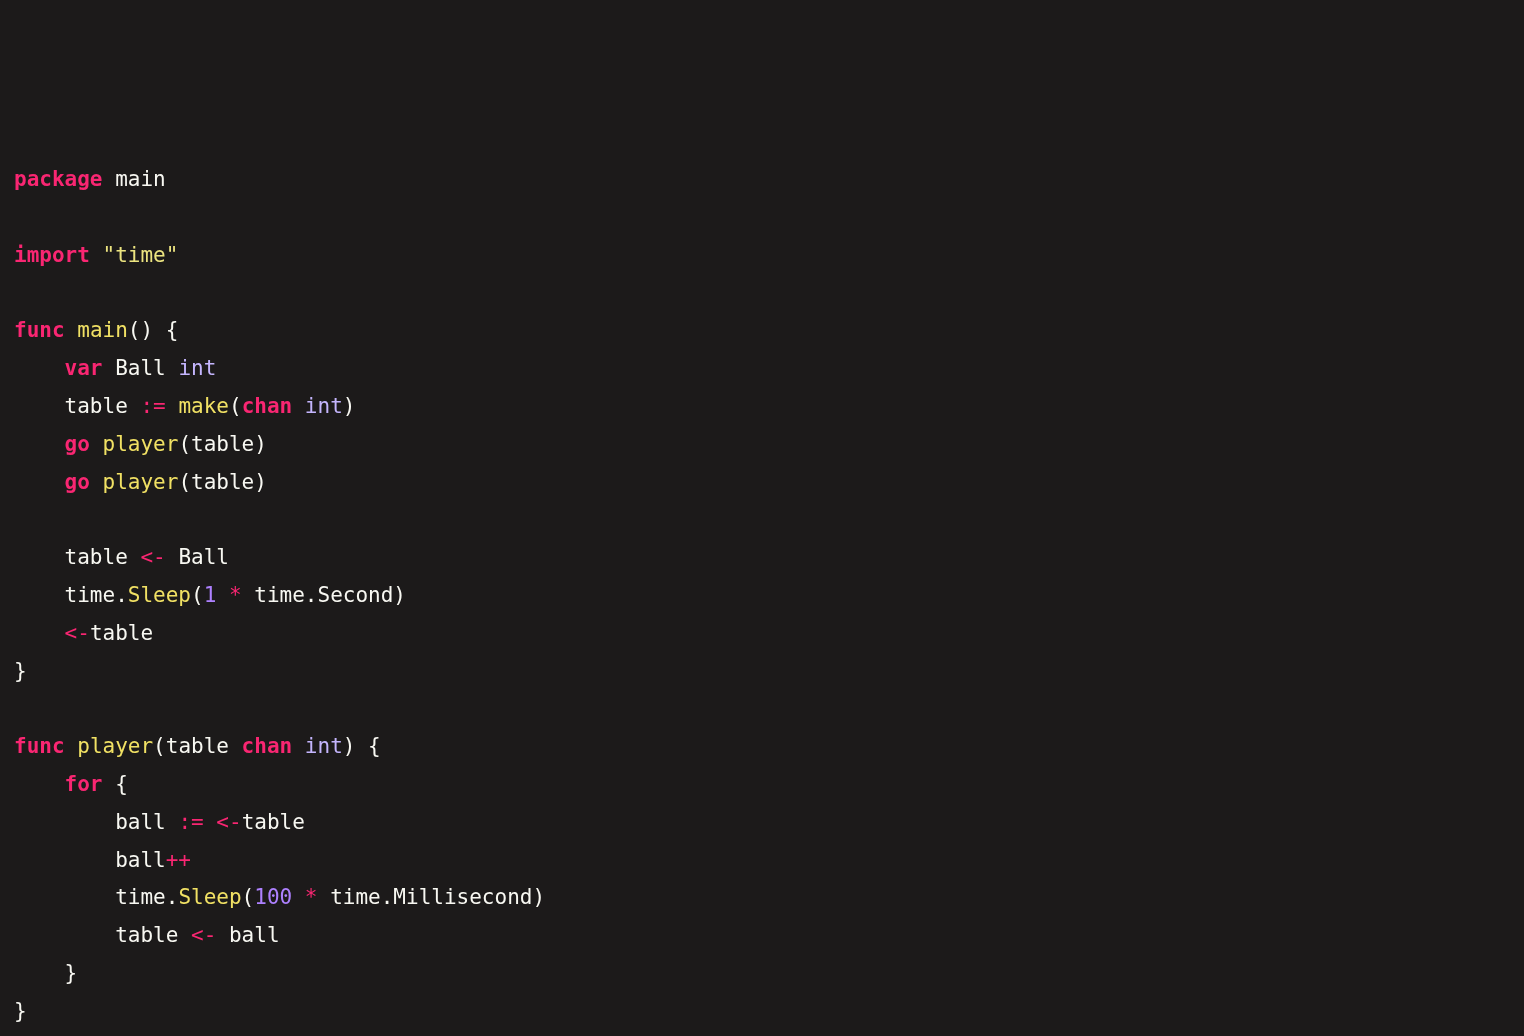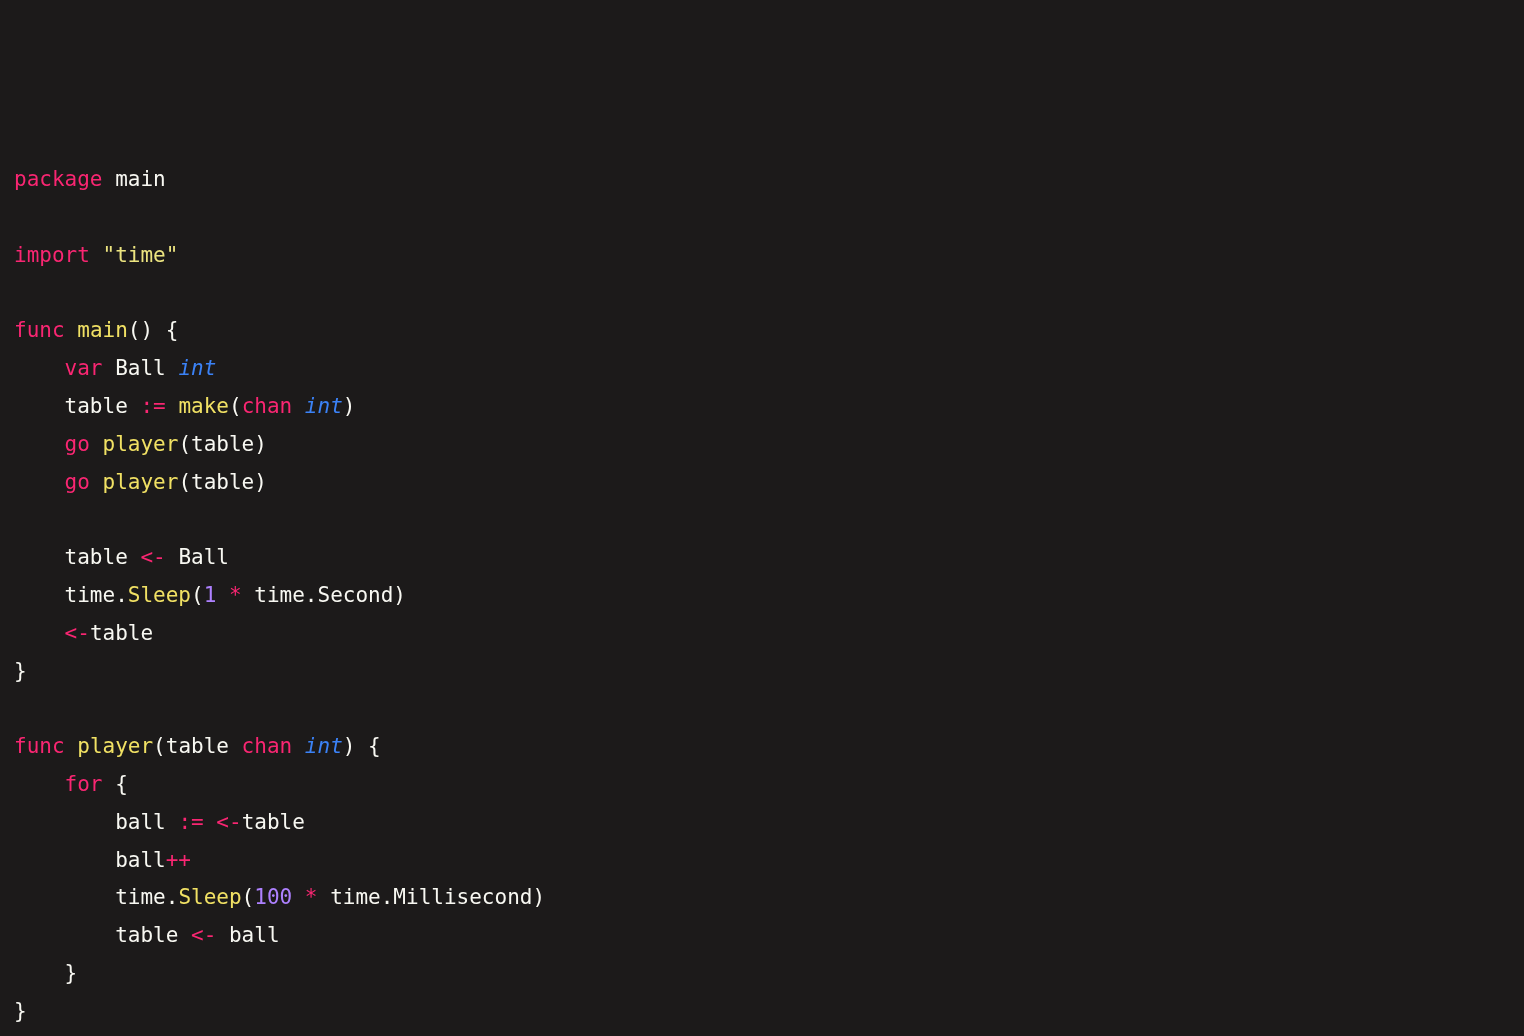--- a/index.html
+++ b/index.html
@@ -5,24 +5,24 @@
     * { margin: 0; padding: 0; box-sizing: border-box; }
     body {
       background: #1c1a1a;
       font-family: "Menlo", "Consolas", "DejaVu Sans Mono", monospace;
       font-size: 21px;
       padding: 10px 14px;
       color: #f8f8f2;
       line-height: 1.8;
       white-space: pre;
     }
-    .kw   { color: #f92672; }
+    .kw   { color: #f92672; font-weight: bold; }
     .fn   { color: #f1e164; }
     .str  { color: #ece480; }
-    .type { color: #3b82f6; font-style: italic; }
+    .type { color: #c4b5fd; }
     .num  { color: #ae81ff; }
     .id   { color: #f8f8f2; }
     .op   { color: #f92672; }
     .pn   { color: #f8f8f2; }
   </style>
 </head>
 <body>
 
 
 

